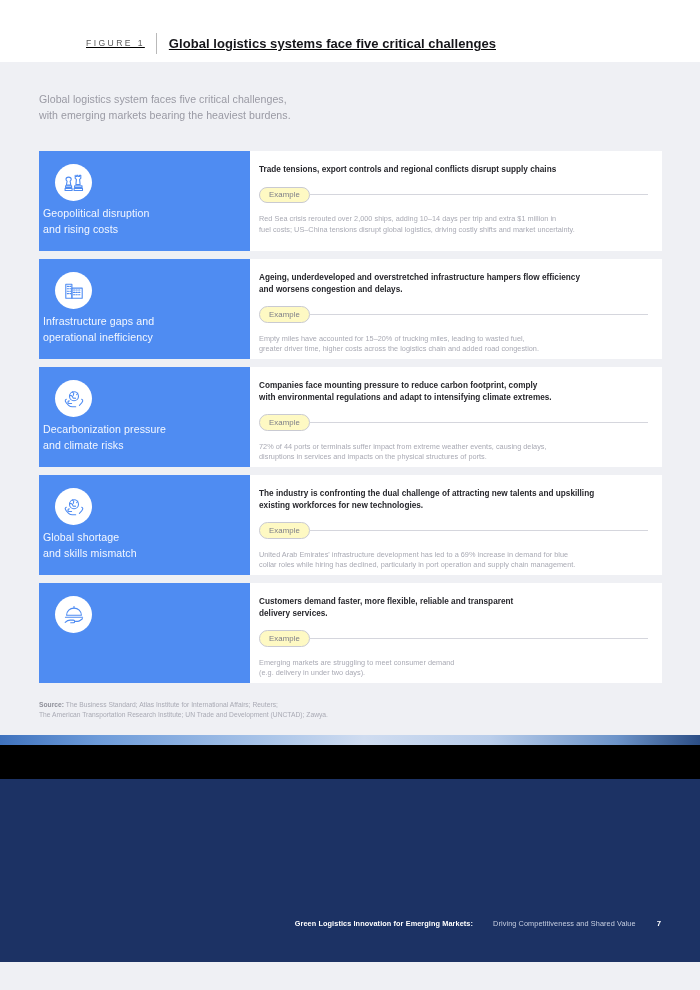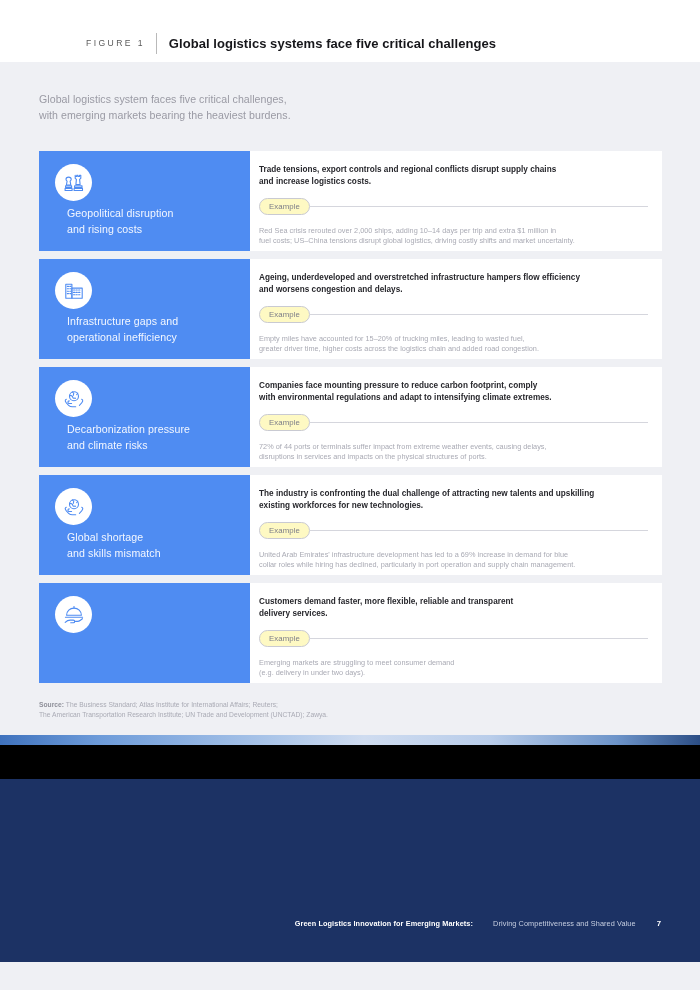--- a/index.html
+++ b/index.html
@@ -11,21 +11,21 @@
   }
   .page { position: relative; width: 700px; height: 990px; overflow: hidden; background:#eff0f4; }
 
   
   .header-strip {
     position: absolute; left: 0; top: 0; width: 700px; height: 62px;
     background: #ffffff;
   }
   .fig-row {
     position: absolute; left: 86px; top: 33px;
-    display: flex; align-items: stretch; height: 21px;
+    display: flex; align-items: stretch; height: 21px; text-decoration: underline;
   }
   .fig-label {
     font-size: 8.6px; letter-spacing: 2.4px; color: #5a5a5a;
     font-weight: 400; line-height: 21px; padding-right: 11px;
     text-transform: uppercase;
   }
   .fig-divider { width: 1px; background: #b9b9b9; }
   .fig-title {
     font-size: 13px; font-weight: bold; color: #16161a;
     line-height: 21px; padding-left: 12px; letter-spacing: 0.05px;
@@ -57,21 +57,21 @@
   .card-left {
     width: 211px; flex: 0 0 211px; background: #4f8cf2;
     position: relative; padding: 13px 16px 0 16px;
   }
   .icon-circle {
     width: 37px; height: 37px; border-radius: 50%; background: #ffffff;
     display: flex; align-items: center; justify-content: center;
   }
   .icon-circle svg { display: block; }
   .card-left-label {
-    position: absolute; left: 28px; bottom: 14px;
+    position: absolute; left: 4px; bottom: 14px;
     font-size: 10.6px; color: #f3f7ff; line-height: 15.5px; letter-spacing: .1px;
   }
   .card-left-label span { display: block; }
 
   .card-right {
     flex: 1; padding: 13px 14px 16px 9px; position: relative;
   }
   .lead {
     font-size: 8.2px; font-weight: bold; color: #27272c; line-height: 11.6px;
     letter-spacing: .02px;
@@ -168,21 +168,20 @@
             </svg>
           </div>
           <div class="card-left-label">
             <span>Geopolitical disruption</span>
             <span>and rising costs</span>
           </div>
         </div>
         <div class="card-right">
           <div class="lead">
             <span>Trade tensions, export controls and regional conflicts disrupt supply chains</span>
-            <span>and increase logistics costs.</span>
           </div>
           <div class="example-row">
             <div class="example-pill">Example</div>
             <div class="example-line"></div>
           </div>
           <div class="detail">
             <span>Red Sea crisis rerouted over 2,000 ships, adding 10–14 days per trip and extra $1 million in</span>
             <span>fuel costs; US–China tensions disrupt global logistics, driving costly shifts and market uncertainty.</span>
           </div>
         </div>

